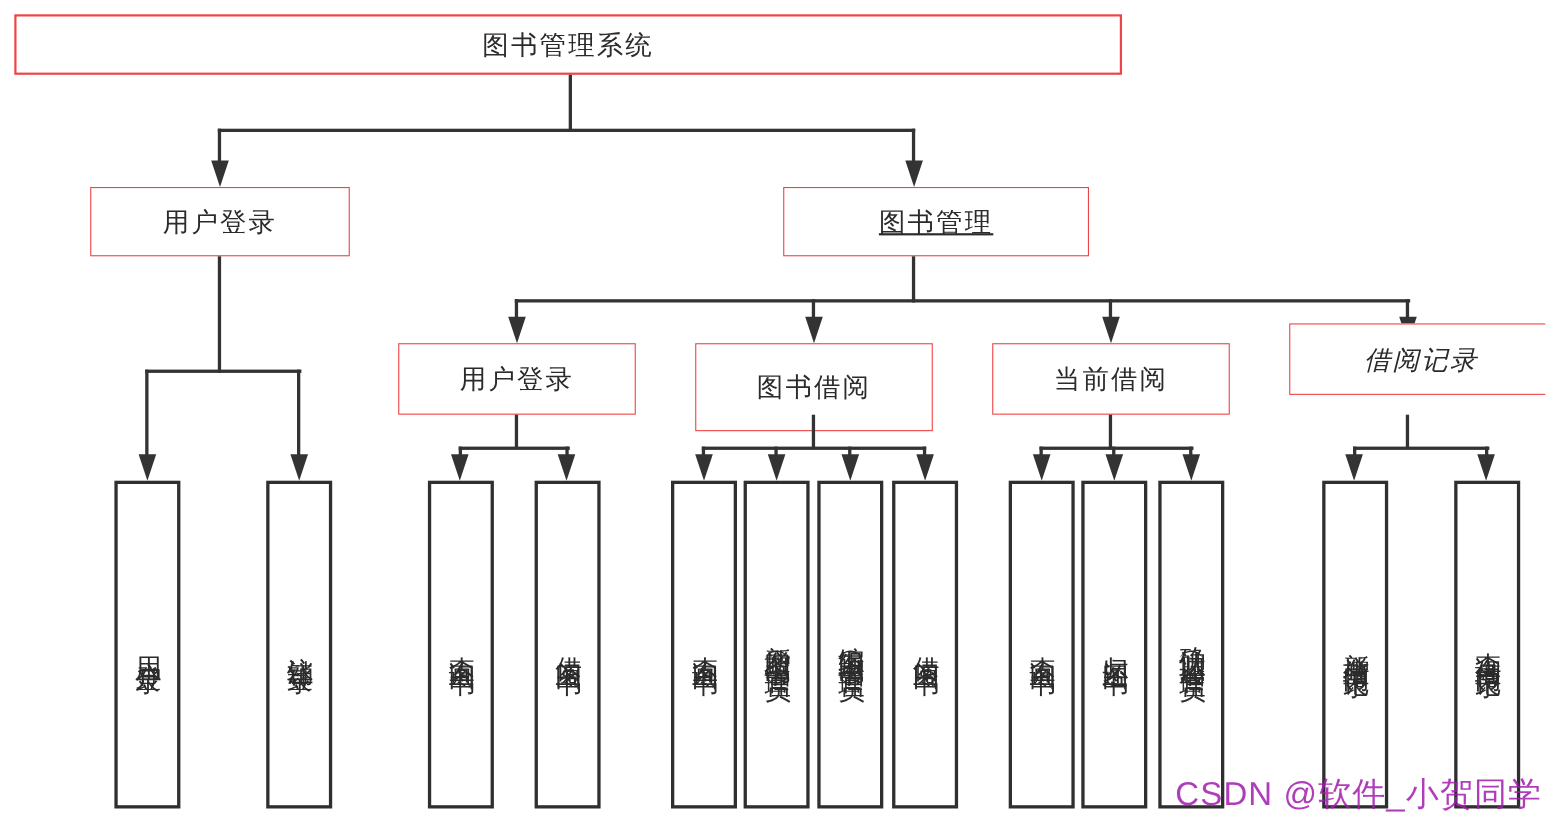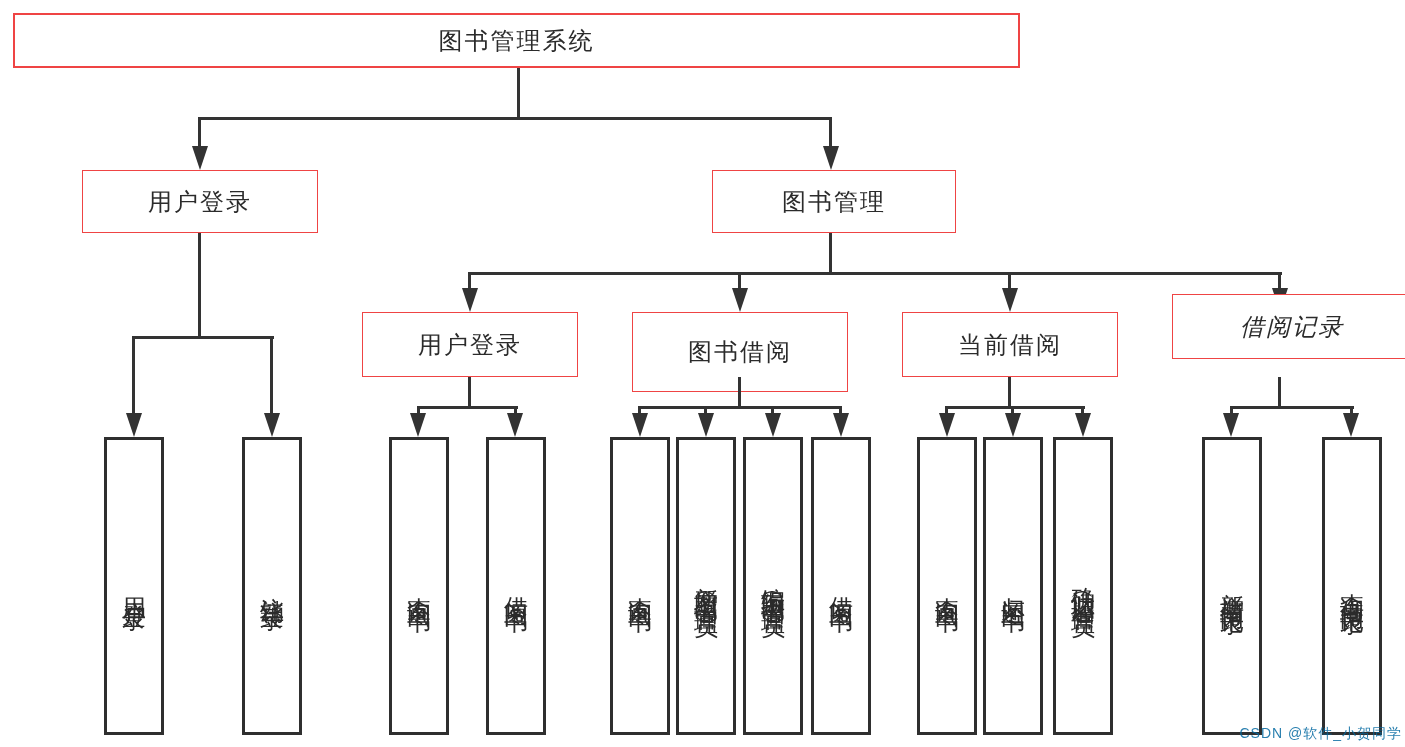--- a/index.html
+++ b/index.html
@@ -22,21 +22,21 @@
   }
   .vline{position:absolute;width:3px;background:#333333;}
   .hline{position:absolute;height:3px;background:#333333;}
   .arr{
     position:absolute;width:0;height:0;
     border-left:8px solid transparent;border-right:8px solid transparent;
     border-top:24px solid #333333;
   }
   .watermark{
     position:absolute;right:3px;bottom:4px;
-    font-size:14px;color:#0369a1;opacity:.85;letter-spacing:1px;white-space:nowrap;margin-top:34px;
+    font-size:30px;color:#a21caf;opacity:.85;letter-spacing:1px;white-space:nowrap;margin-top:34px;
   }
 </style>
 </head>
 <body>
 
 <div class="canvas">
 
   <div class="node root" style="left:13px;top:13px;width:1007px;height:55px;">
     <span>图书管理系统</span>
   </div>
@@ -44,21 +44,21 @@
   <div class="vline" style="left:517px;top:68px;height:52px;"></div>
   <div class="hline" style="left:198px;top:117px;width:634px;"></div>
   <div class="vline" style="left:198px;top:117px;height:33px;"></div>
   <div class="vline" style="left:829px;top:117px;height:33px;"></div>
   <div class="arr" style="left:192px;top:146px;"></div>
   <div class="arr" style="left:823px;top:146px;"></div>
 
   <div class="node" style="left:82px;top:170px;width:236px;height:63px;">
     <span>用户登录</span>
   </div>
-  <div class="node" style="left:712px;top:170px;width:244px;height:63px;">
+  <div class="node" style="left:712px;top:170px;width:278px;height:63px;text-decoration:underline;">
     <span>图书管理</span>
   </div>
 
   <div class="vline" style="left:198px;top:233px;height:106px;"></div>
   <div class="hline" style="left:132px;top:336px;width:142px;"></div>
   <div class="vline" style="left:132px;top:336px;height:80px;"></div>
   <div class="vline" style="left:270px;top:336px;height:80px;"></div>
   <div class="arr" style="left:126px;top:413px;"></div>
   <div class="arr" style="left:264px;top:413px;"></div>
 

